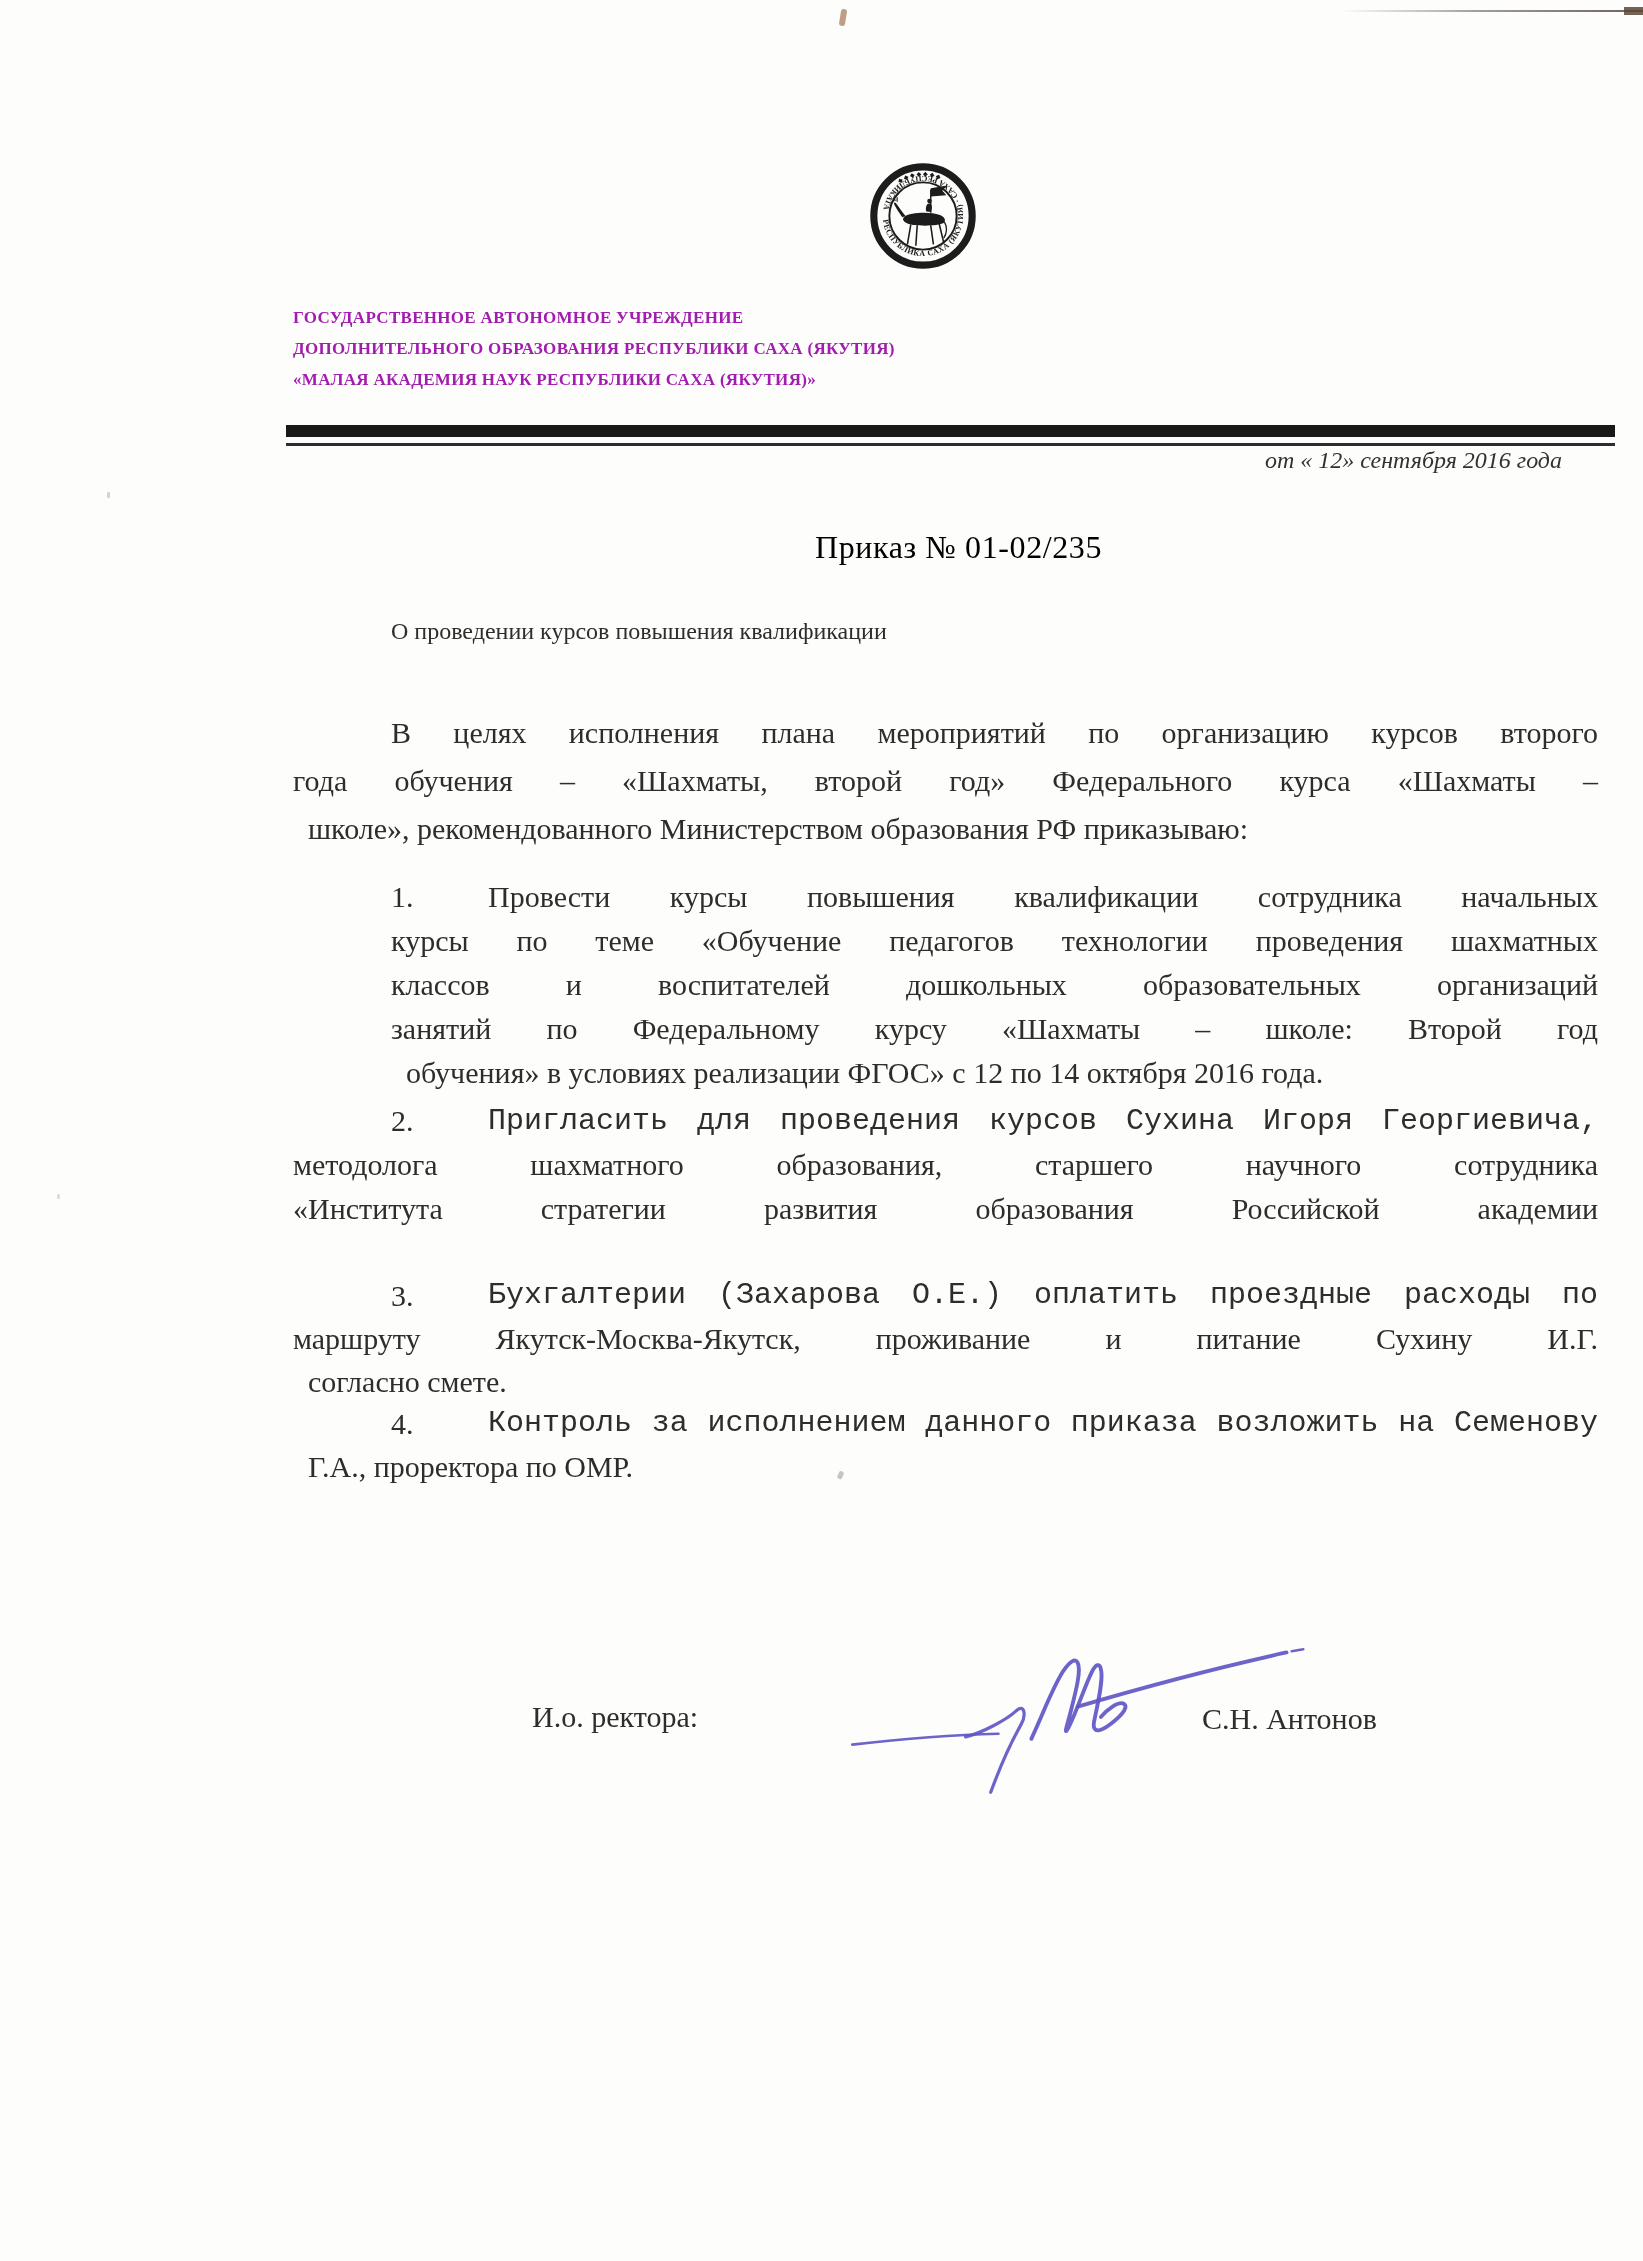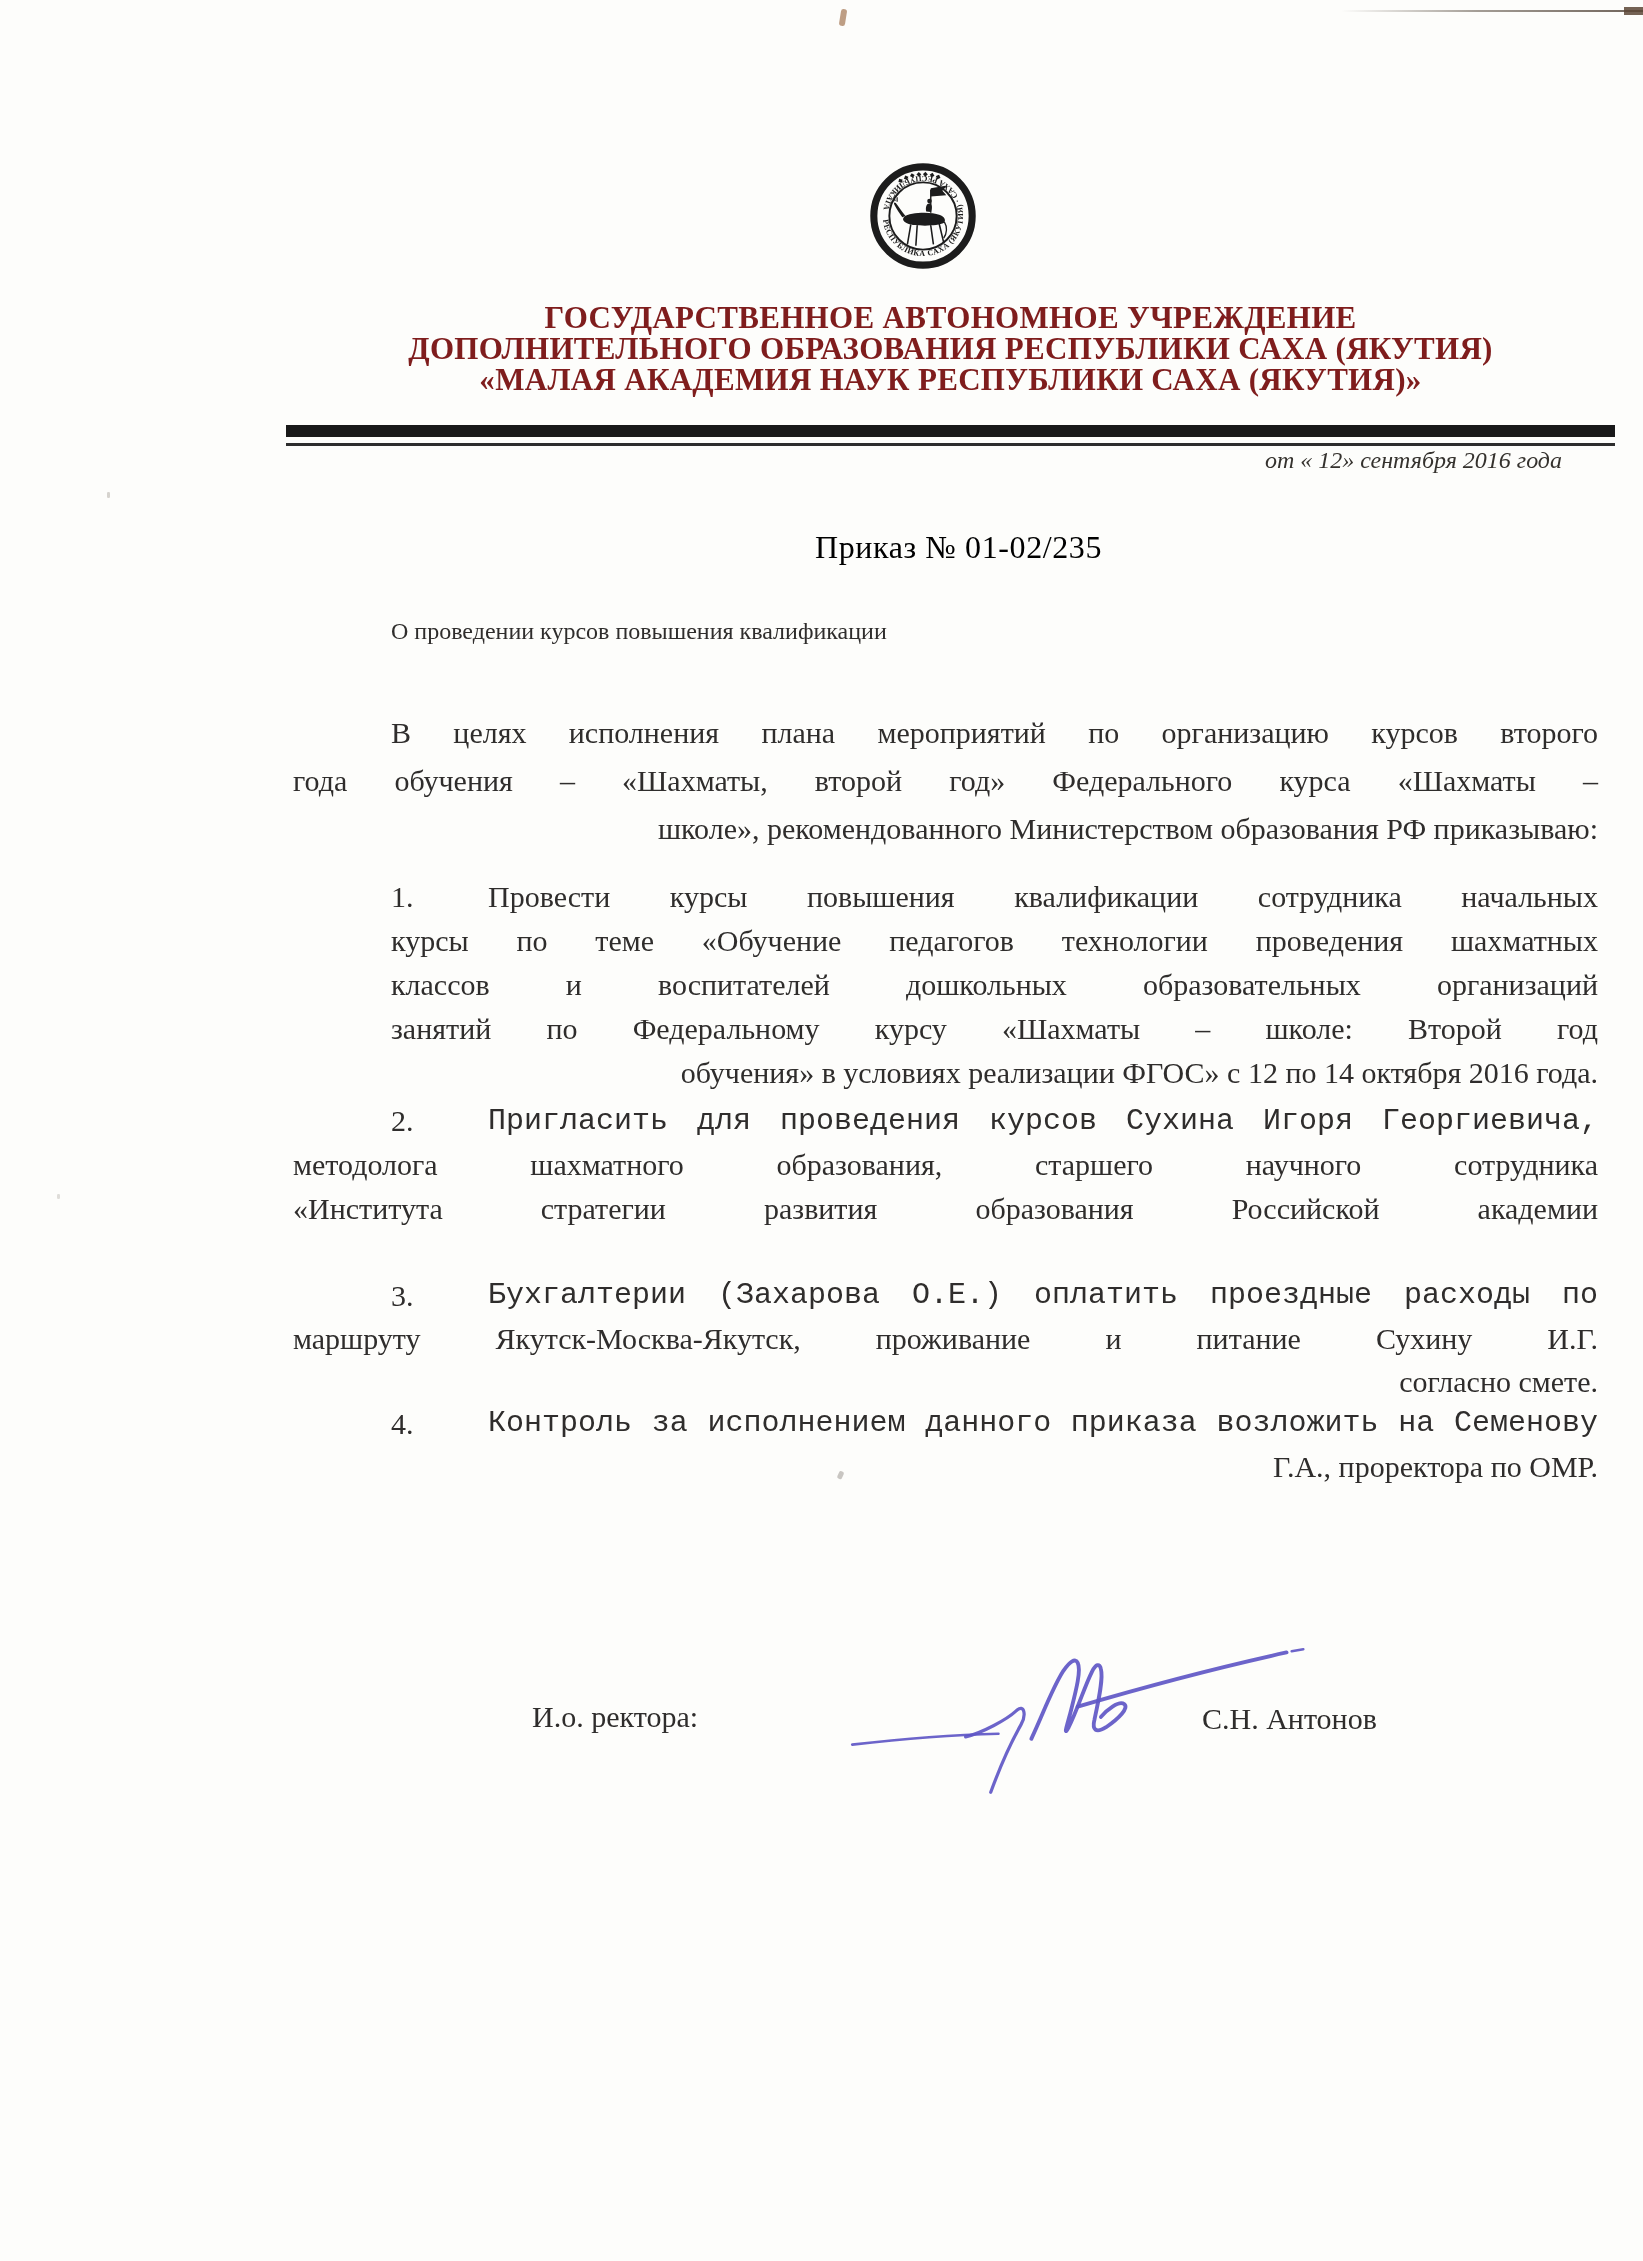--- a/index.html
+++ b/index.html
@@ -10,25 +10,24 @@
     background: #fdfdfb;
     overflow: hidden;
     font-family: "Liberation Serif", "DejaVu Serif", serif;
     color: #2f2d2c;
   }
   .abs { position: absolute; }
 
   
   #org-header {
     left: 293px; top: 302px; width: 1315px;
-    text-align: center;
     font-weight: bold;
-    font-size: 31px;
+    font-size: 17px;
     line-height: 31px;
-    color: #7f1d1d;
+    color: #a21caf;
     letter-spacing: 0.3px;
   }
   #seal { left: 868px; top: 161px; width: 110px; height: 110px; }
 
   #rule-thick { left: 286px; top: 425px; width: 1329px; height: 12.2px; background: #191919; }
   #rule-thin  { left: 286px; top: 443px; width: 1329px; height: 2.6px;  background: #2d2d2d; }
 
   #date-line {
     left: 293px; top: 447px; width: 1269px;
     text-align: right;
@@ -47,21 +46,21 @@
 
   #subject {
     left: 391px; top: 618px;
     font-size: 24px;
     white-space: nowrap;
   }
 
   .textblock { font-size: 30px; }
   .ln { position: relative; }
   .jl { text-align: justify; text-align-last: justify; }
-  .ll { text-align: right; margin-left: 15px; }
+  .ll { text-align: left; margin-left: 15px; }
 
   #intro { left: 293px; top: 709px; width: 1305px; }
   #intro .ln { line-height: 48px; }
   #intro .ind { text-indent: 98px; }
 
   #item-1 { left: 391px; top: 875px; width: 1207px; }
   #item-1 .ln { line-height: 44px; }
   #item-2 { left: 293px; top: 1099px; width: 1305px; }
   #item-2 .ln { line-height: 44px; }
   #item-3 { left: 293px; top: 1274px; width: 1305px; }

